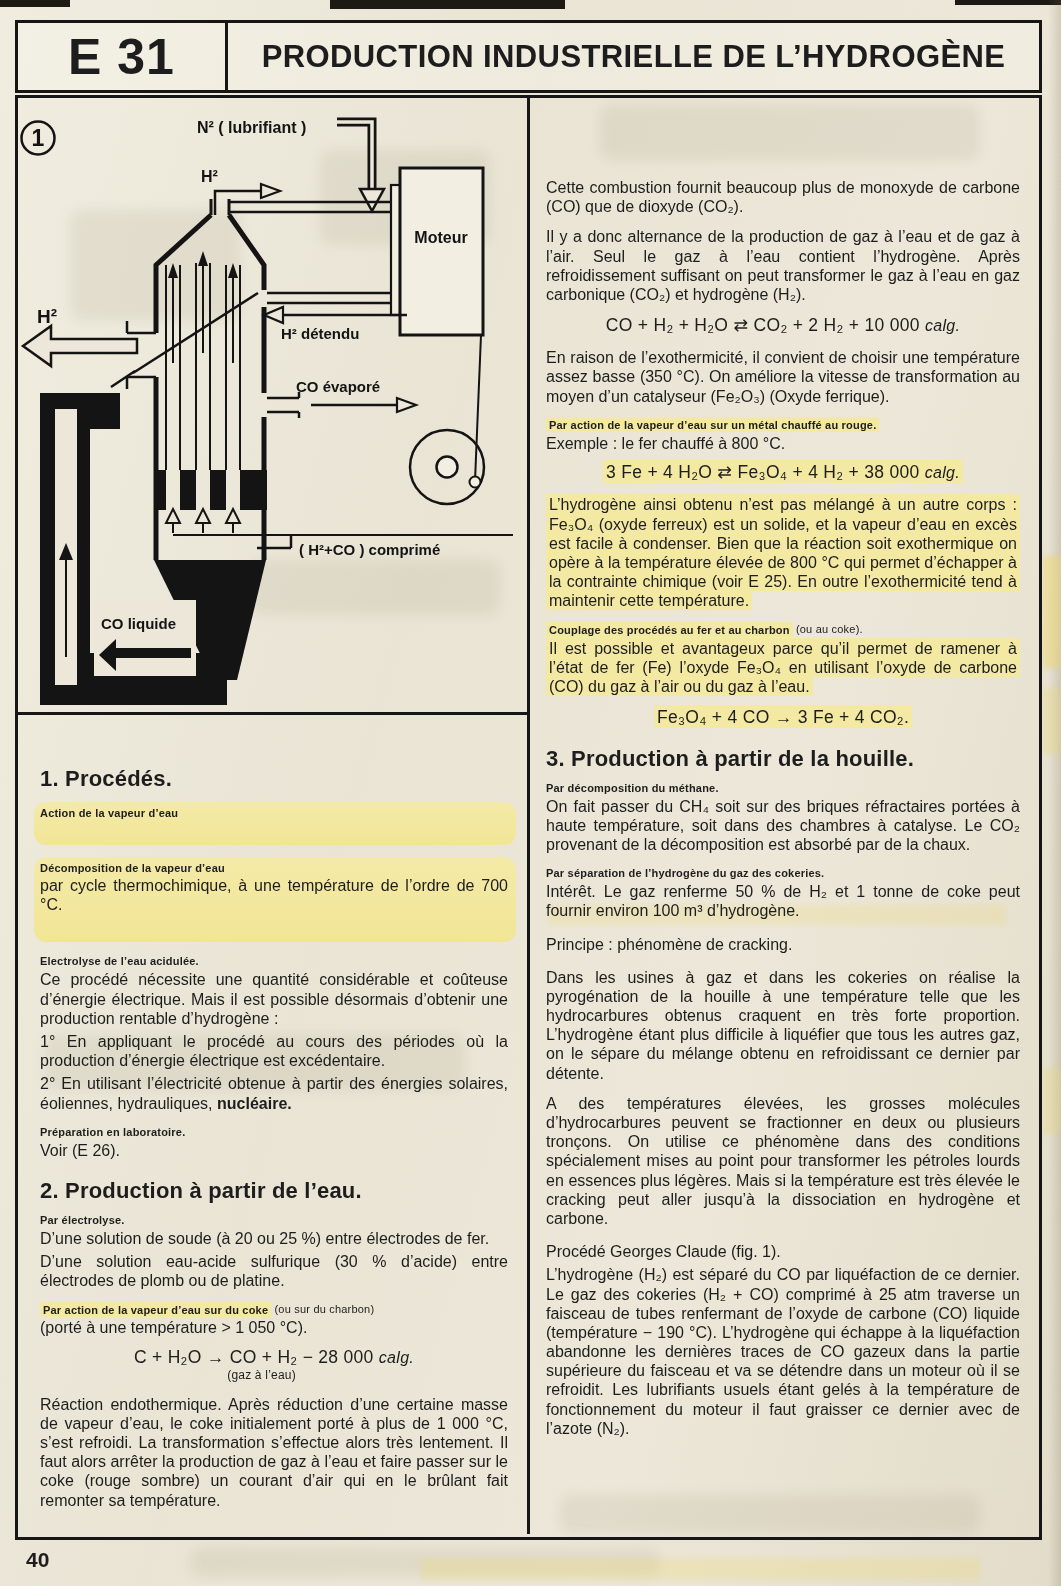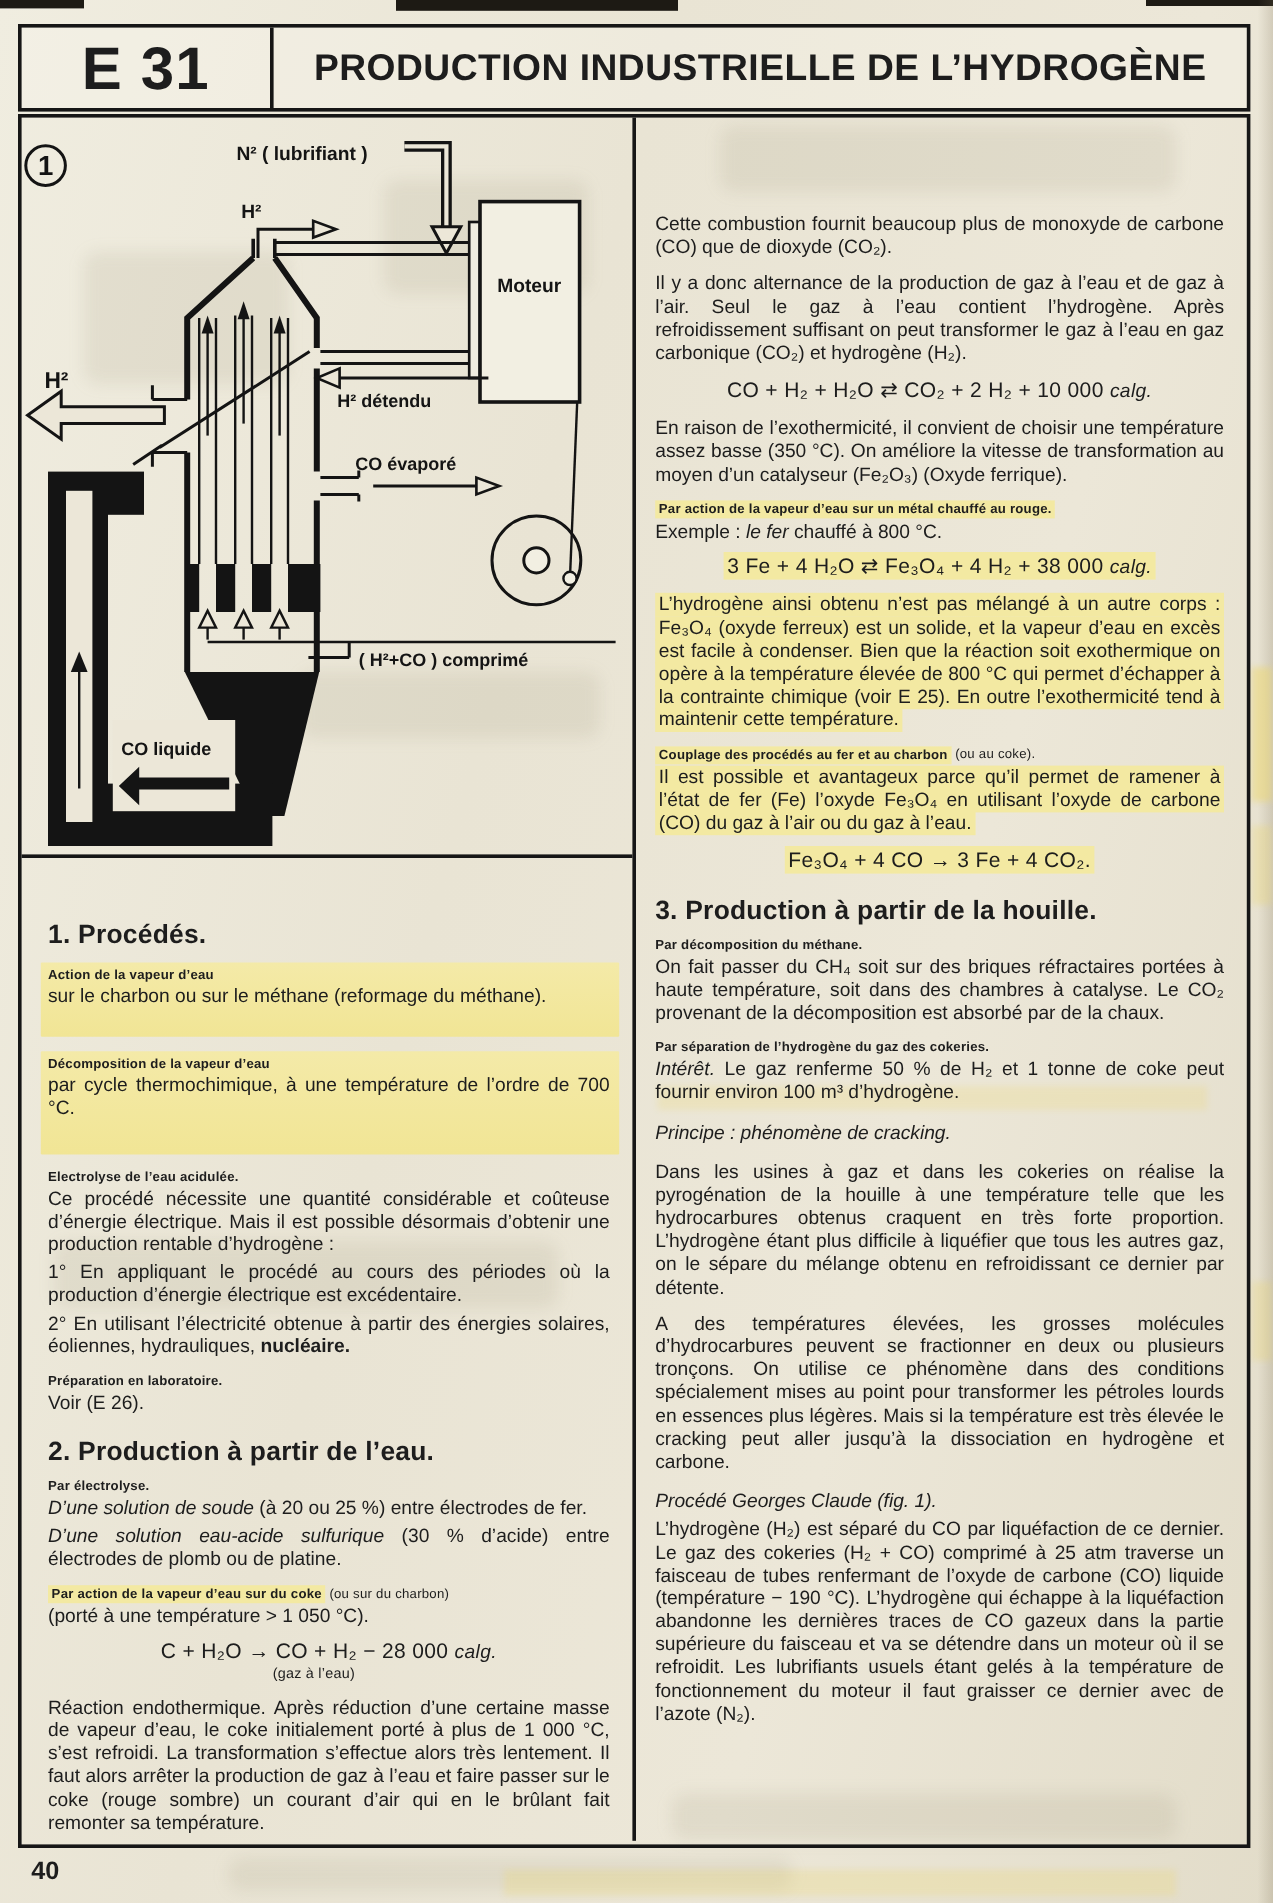--- a/index.html
+++ b/index.html
@@ -22,25 +22,25 @@
   .right-col{left:546px;top:178px;width:474px;}
   p{margin:0 0 11px;font-size:16px;line-height:1.20;text-align:justify;}
   .sec{margin:18px 0 10px;font-size:22px;font-weight:bold;letter-spacing:.2px;}
   .sub{margin:13px 0 3px;font-size:11px;font-weight:bold;letter-spacing:.2px;}
   .tight{margin-bottom:4px;}
   .eq{margin:9px 0 12px;font-size:17.5px;text-align:center;letter-spacing:.3px;}
   .eq i{font-size:16px;}
   .eqnotes{position:relative;height:15px;font-size:12px;letter-spacing:.2px;}
   .eqnotes span{position:absolute;top:0;}
   .hl{background:#f3e9a2;padding:1.5px 3px;box-decoration-break:clone;-webkit-box-decoration-break:clone;}
-  .hlblock{background:linear-gradient(#f4eaa8,#f1e595);margin:2px -8px 12px -6px;padding:5px 8px 24px 6px;border-radius:1px;}
+  .hlblock{background:linear-gradient(#f4eaa8,#f1e595);margin:2px -8px 12px -6px;padding:5px 8px 24px 6px;border-radius:12px;}
   .hlblock.short{padding-bottom:28px;}
   .hlblock .sub{margin:0 0 2px;}
   .hlblock p{margin:0;}
-  .em{font-style:italic;}
+  .em{}
   .b{font-weight:bold;}
   .page-number{left:26px;top:1548px;font-size:21px;font-weight:bold;}
   
   .fig-svg{left:15px;top:95px;}
   svg text{font-family:"Liberation Sans",sans-serif;fill:#141414;}
   
   .sliver{background:#1d1a14;}
   .ghost{background:rgba(150,138,108,.13);filter:blur(6px);border-radius:12px;}
   .ystrip{background:rgba(237,216,108,.5);filter:blur(2.5px);}
   .edge-shade{left:1048px;top:0;width:13px;height:1586px;background:linear-gradient(90deg,rgba(120,108,82,0),rgba(120,108,82,.22));}
@@ -161,21 +161,20 @@
     <rect x="79" y="505" width="102" height="76" fill="#ece7d8"></rect>
     <text x="86" y="534" font-size="15" font-weight="bold">CO  liquide</text>
     <polygon points="176,553 101,553 101,544 84,560 101,576 101,563 176,563" fill="#141414"></polygon>
   </svg>
 
   <div class="col left-col">
     <h2 class="sec" style="margin-top:0;">1.  Procédés.</h2>
 
     <div class="hlblock">
       <h3 class="sub">Action de la vapeur d’eau</h3>
-      <p>sur le charbon ou sur le méthane (reformage du méthane).</p>
     </div>
 
     <div class="hlblock short">
       <h3 class="sub">Décomposition de la vapeur d’eau</h3>
       <p>par cycle thermochimique, à une température de l’ordre de 700 °C.</p>
     </div>
 
     <h3 class="sub">Electrolyse de l’eau acidulée.</h3>
     <p class="tight">Ce procédé nécessite une quantité considérable et coûteuse d’énergie électrique. Mais il est possible désormais d’obtenir une production rentable d’hydrogène :</p>
     <p class="tight">1°  En appliquant le procédé au cours des périodes où la production d’énergie électrique est excédentaire.</p>

